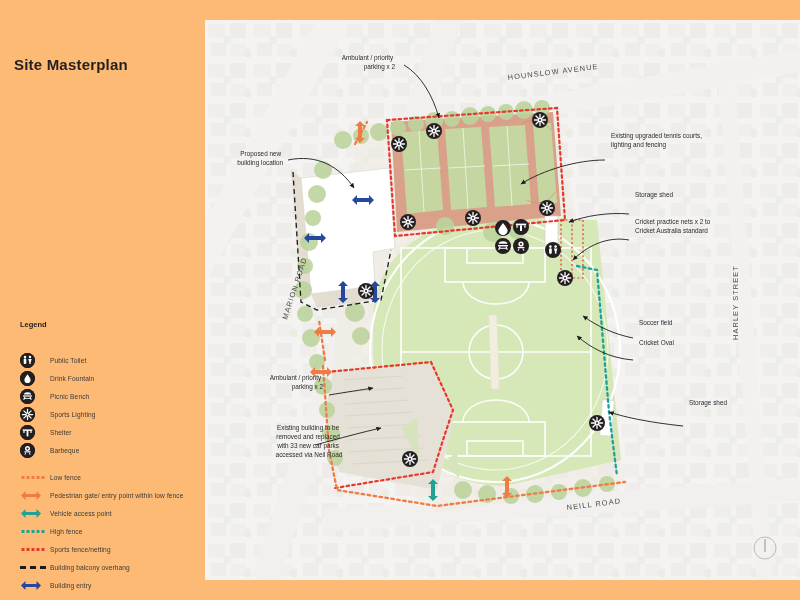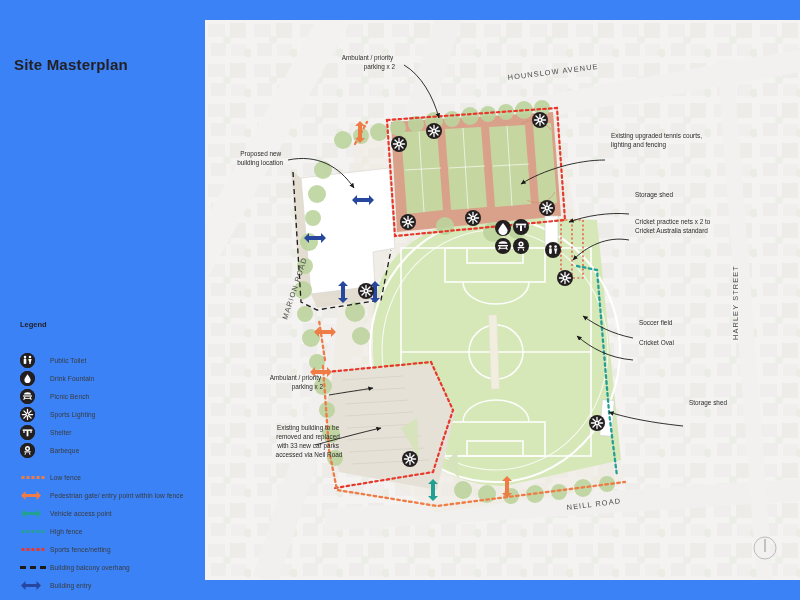--- a/index.html
+++ b/index.html
@@ -1,19 +1,19 @@
 <!DOCTYPE html>
 <html><head>
 <meta charset="utf-8">
 <title>Site Masterplan</title>
 <style>
   html,body{margin:0;padding:0;background:#ffffff;}
   body{width:800px;height:600px;overflow:hidden;position:relative;
        font-family:"Liberation Sans","DejaVu Sans",sans-serif;color:#231f20;}
-  .page{position:absolute;inset:0;background:#3b82f6;text-decoration:underline;}
+  .page{position:absolute;inset:0;background:#fdba74;text-decoration:underline;}
 
   
   #page-title{position:absolute;left:14px;top:56px;font-size:15px;font-weight:bold;
               letter-spacing:.2px;color:#231f20;}
 
   
   #legend{position:absolute;left:20px;top:320px;width:190px;}
   #legend .legend-title{font-size:7.5px;font-weight:bold;margin-bottom:22px;color:#231f20;}
   .legend-row{display:flex;align-items:center;height:18px;}
   .legend-row .sym{width:30px;display:flex;align-items:center;justify-content:flex-start;}

